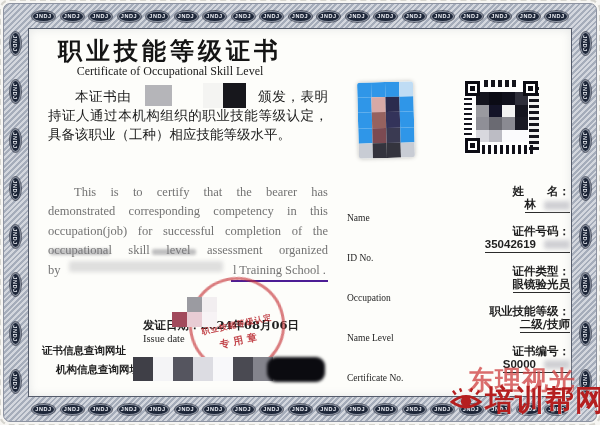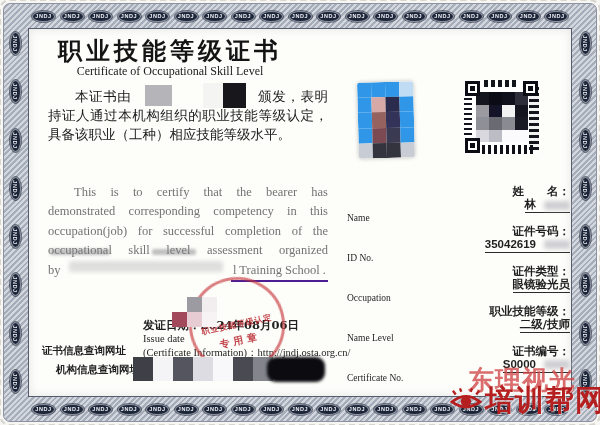--- a/index.html
+++ b/index.html
@@ -216,21 +216,20 @@
       <span style="background: transparent;"></span>
       <span style="background: rgb(155, 155, 161);"></span>
       <span style="background: rgb(242, 238, 240);"></span>
       <span style="background: rgb(162, 74, 92);"></span>
       <span style="background: rgb(232, 204, 212);"></span>
       <span style="background: rgb(247, 243, 245);"></span>
     </div>
 
   <div class="issue-date"><span>发证日期：</span><span>2024年08月06日</span></div>
   <div class="issue-sub">Issue date</div>
-  <div class="info-line">(Certificate Information)：http://jndj.osta.org.cn/</div>
   <div class="q-label1">证书信息查询网址</div>
   <div class="q-label2">机构信息查询网址</div>
   <div class="org-mosaic">
       <span style="background: rgb(63, 63, 71);"></span>
       <span style="background: rgb(244, 244, 246);"></span>
       <span style="background: rgb(85, 85, 95);"></span>
       <span style="background: rgb(220, 220, 226);"></span>
       <span style="background: rgb(248, 248, 250);"></span>
       <span style="background: rgb(74, 74, 82);"></span>
       <span style="background: rgb(132, 132, 140);"></span>

